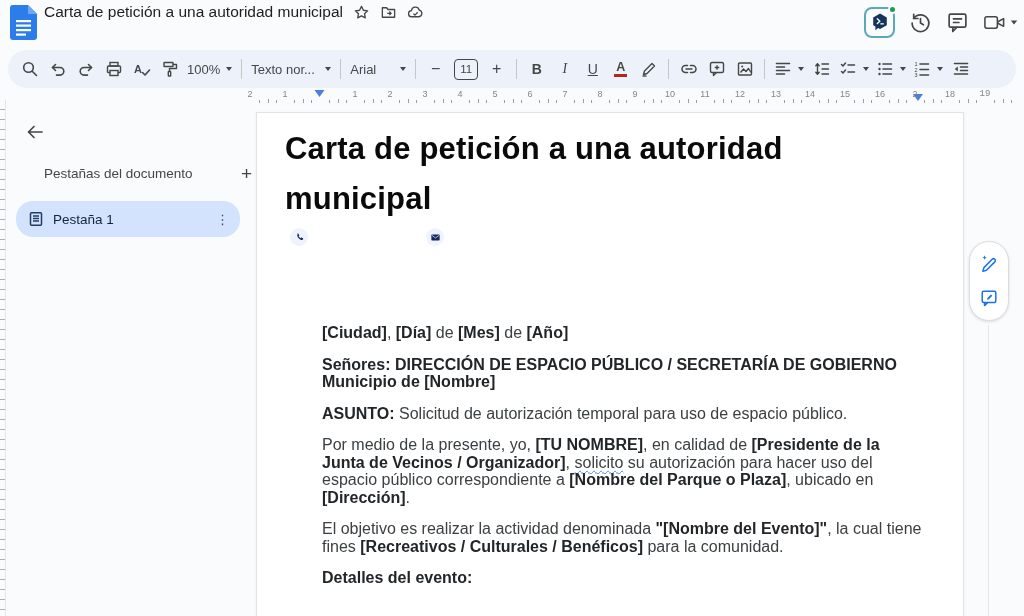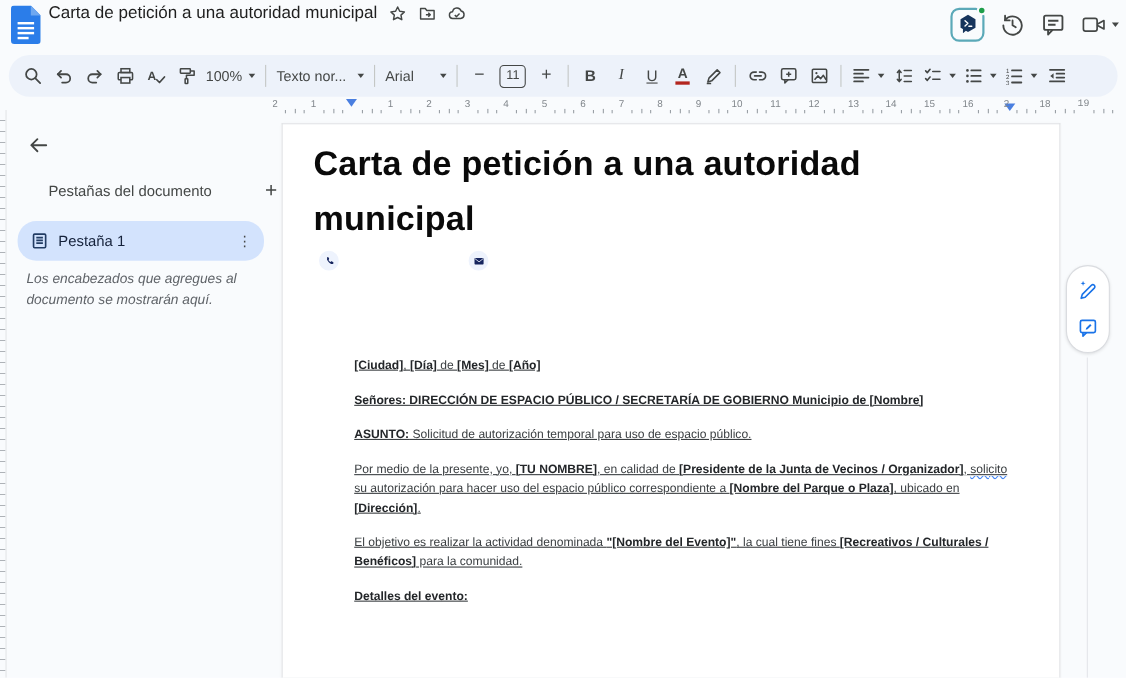--- a/index.html
+++ b/index.html
@@ -62,21 +62,21 @@
 
   
   #page { position:absolute; left:256px; top:112px; width:708px; height:504px; background:#ffffff; border:1px solid #e1e3e6; border-bottom:none; box-shadow:0 1px 3px rgba(0,0,0,.06); }
   #page-title { position:absolute; left:28px; top:11px; width:625px; font-size:31px; font-weight:800; line-height:50px; color:#0a0a0a; letter-spacing:.2px; }
   #contact-bar { position:absolute; left:17px; right:0; top:108px; height:32px; display:flex; align-items:center; gap:28px; padding-left:16px; }
   .chip { display:flex; align-items:center; gap:8px; }
   .chip-circle { width:18px; height:18px; border-radius:50%; background:#eef3fd; display:flex; align-items:center; justify-content:center; flex:none; }
   .chip-circle svg { width:11px; height:11px; }
   .chip-text { font-size:12px; color:#ffffff; }
   #doc-body { position:absolute; left:65px; top:211px; width:600px; }
-  #doc-body p { font-size:11px; line-height:17.5px; color:#3c4043; margin-bottom:14px;text-decoration:underline; }
+  #doc-body p { font-size:16px; line-height:17.5px; color:#3c4043; margin-bottom:14px; }
   #doc-body .b { font-weight:700; color:#232629; }
   #doc-body .wavy { text-decoration:underline; text-decoration-style:wavy; text-decoration-color:#4285f4; text-decoration-thickness:1px; text-underline-offset:2px; }
 
   
   #float-pill { position:absolute; left:969px; top:241px; width:40px; height:80px; background:#fff; border:1px solid #dadce0; border-radius:20px; box-shadow:0 1px 3px rgba(0,0,0,.12); display:flex; flex-direction:column; align-items:center; justify-content:space-evenly; }
   #float-pill .fp-btn { width:24px; height:24px; display:flex; align-items:center; justify-content:center; }
   #side-line { position:absolute; left:988px; top:325px; width:1px; height:291px; background:#e4e6ea; }
 </style>
 </head>
 <body>
@@ -397,21 +397,20 @@
     <span id="add-tab-btn">+</span>
   </div>
   <div id="tab-pill">
     <svg id="tab-doc-icon" viewBox="0 0 16 16" fill="none" stroke="currentColor" stroke-width="1.5">
         <rect x="2.5" y="1.8" width="11" height="12.4" rx="1"></rect>
         <path d="M5 5h6M5 7.5h6M5 10h6"></path>
       </svg>
     <span id="tab-label">Pestaña 1</span>
     <span id="tab-menu-btn">⋮</span>
   </div>
-  <div id="sidebar-hint">Los encabezados que agregues al documento se mostrarán aquí.</div>
 </div>
 
 <div id="page">
   <div id="page-title">Carta de petición a una autoridad municipal</div>
   <div id="contact-bar">
     <span class="chip">
       <span class="chip-circle">
         <svg viewBox="0 0 16 16">
             <path d="M4.7 2.6c.5-.5 1.4-.4 1.8.2l.9 1.3c.3.5.3 1.1-.1 1.5l-.6.6c.6 1.2 1.6 2.2 2.8 2.8l.6-.6c.4-.4 1-.5 1.5-.1l1.3.9c.6.4.7 1.3.2 1.8-.7.7-1.8.9-2.7.5C8 10.4 6 8.5 4.9 6c-.4-.9-.2-2 .5-2.7z" fill="#16255e"></path>
           </svg>

